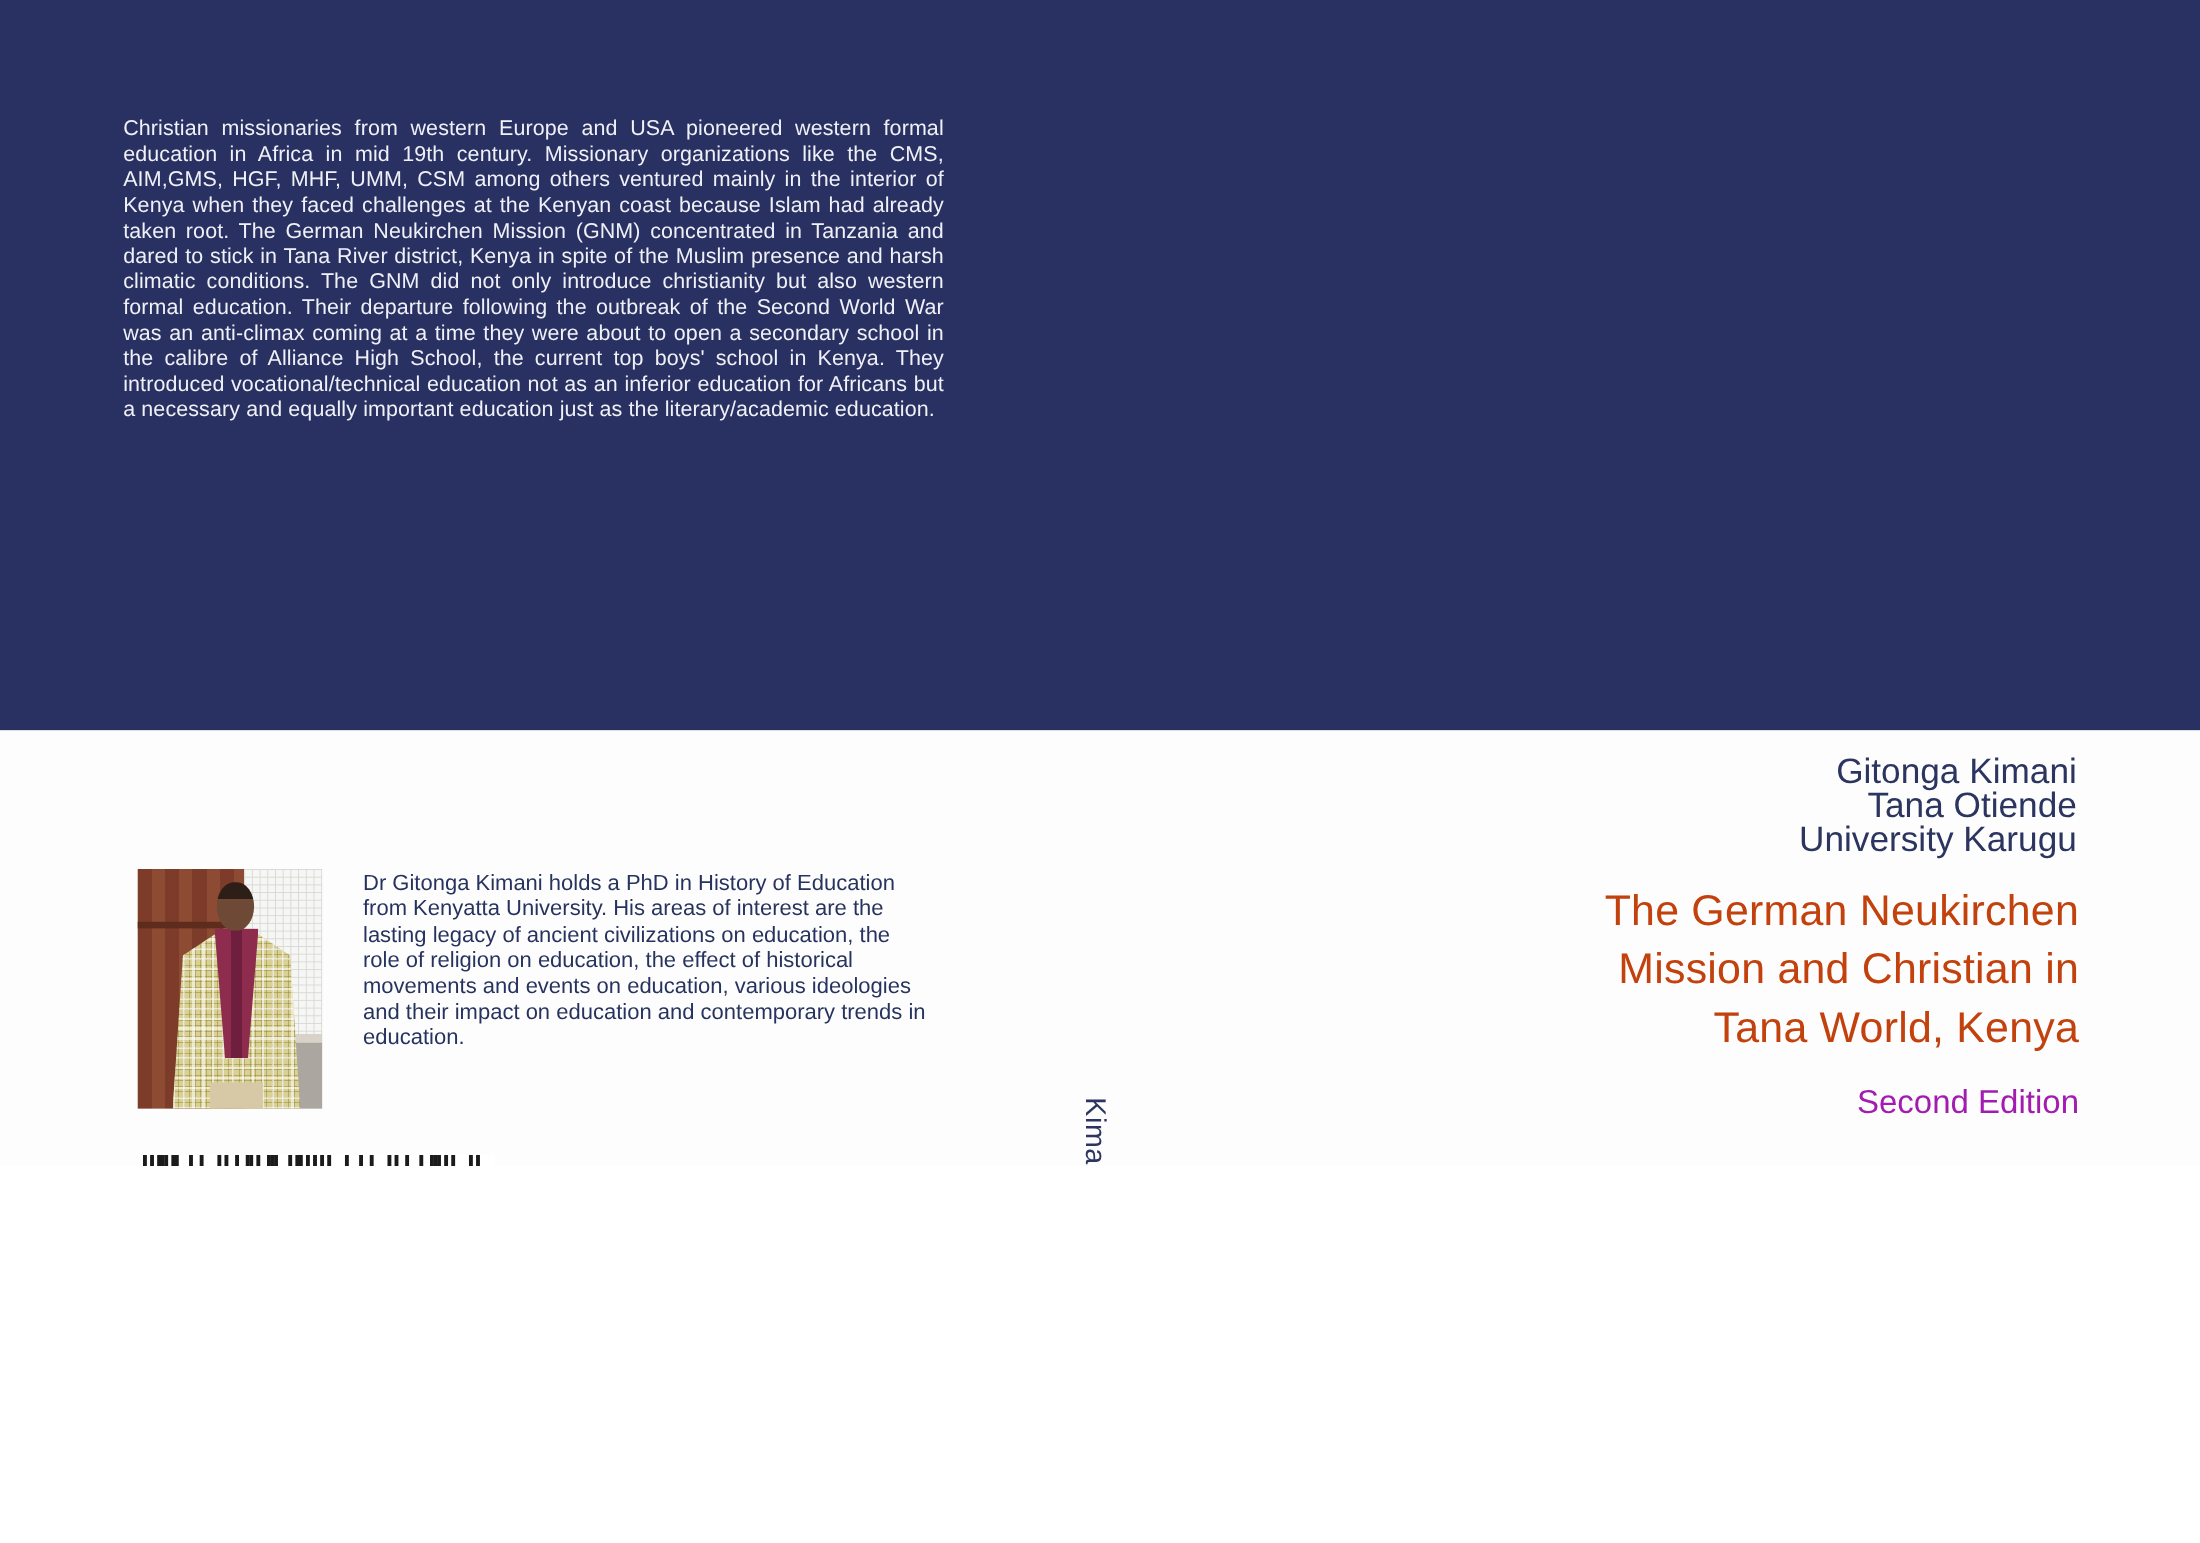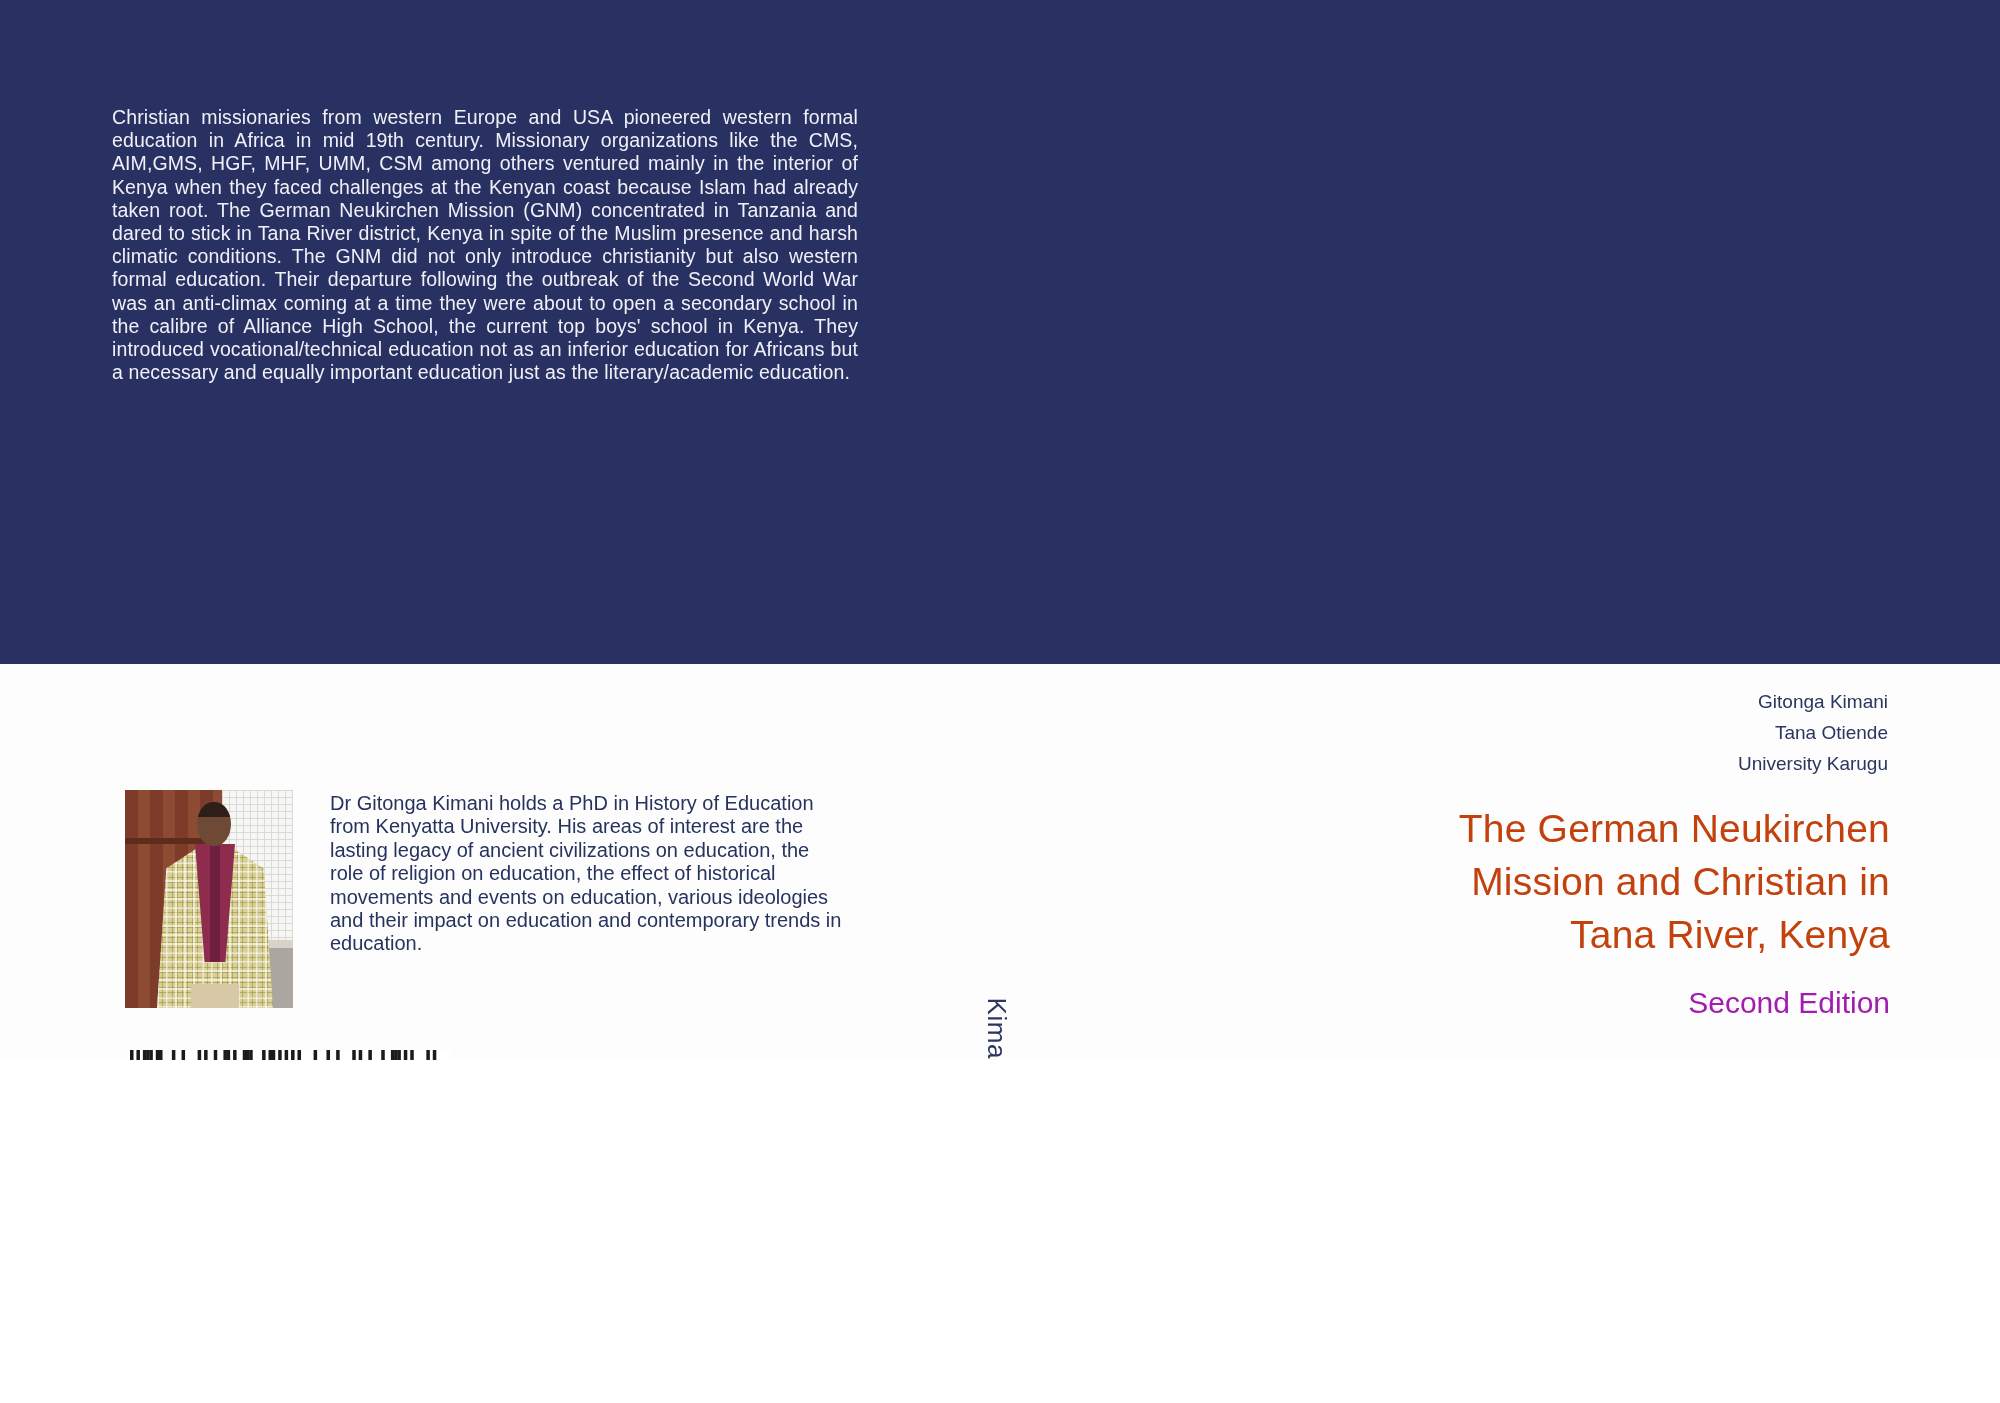--- a/index.html
+++ b/index.html
@@ -46,21 +46,21 @@
   
   .barcode{position:absolute;left:128px;top:1050px;width:322px;height:196px;background:#fff;}
   .barcode svg{position:absolute;left:2px;top:0;}
   .barcode-digits{position:absolute;left:-8px;top:166px;width:330px;
     color:#161616;font-size:24px;letter-spacing:2px;white-space:pre;}
   
   .spine{position:absolute;left:996px;top:1145px;transform:translate(-50%,-50%) rotate(90deg);
     white-space:nowrap;color:#2c355f;font-size:26px;letter-spacing:0.5px;}
   
   .authors{position:absolute;right:112px;top:686px;text-align:right;
-    color:#2b355f;font-size:19px;line-height:31px;}
+    color:#2b355f;font-size:32px;line-height:31px;}
   .title{position:absolute;right:110px;top:802px;text-align:right;
     color:#c2410c;font-size:39px;font-weight:normal;line-height:53px;letter-spacing:0.2px;}
   .edition{position:absolute;right:110px;top:986px;text-align:right;
     color:#a21caf;font-size:30px;}
   
   .wreath{position:absolute;left:1592px;top:1176px;width:84px;height:82px;}
   .pub-block{position:absolute;left:1682px;top:1181px;width:216px;}
   .pub-rule{height:5px;background:#cc2127;}
   .pub-name{margin:2px 0 0;text-align:center;font-family:"Liberation Serif",serif;
     font-weight:bold;font-size:30px;line-height:31px;letter-spacing:5px;color:#1e2b58;}
@@ -143,21 +143,21 @@
 
   <div class="authors">
     <div>Gitonga Kimani</div>
     <div>Tana Otiende</div>
     <div>University Karugu</div>
   </div>
 
   <h1 class="title" style="margin:0;">
     <div>The German Neukirchen</div>
     <div>Mission and Christian in</div>
-    <div>Tana River, Kenya</div>
+    <div>Tana World, Kenya</div>
   </h1>
 
   <div class="edition">Second Edition</div>
 
   <svg class="wreath" viewBox="0 0 100 96">
     <g fill="#1e2b58">
       <ellipse cx="14" cy="34" rx="7" ry="3" transform="rotate(-55 14 34)"></ellipse>
       <ellipse cx="9" cy="44" rx="7" ry="3" transform="rotate(-75 9 44)"></ellipse>
       <ellipse cx="7" cy="54" rx="7" ry="3" transform="rotate(-90 7 54)"></ellipse>
       <ellipse cx="9" cy="64" rx="7" ry="3" transform="rotate(-105 9 64)"></ellipse>

